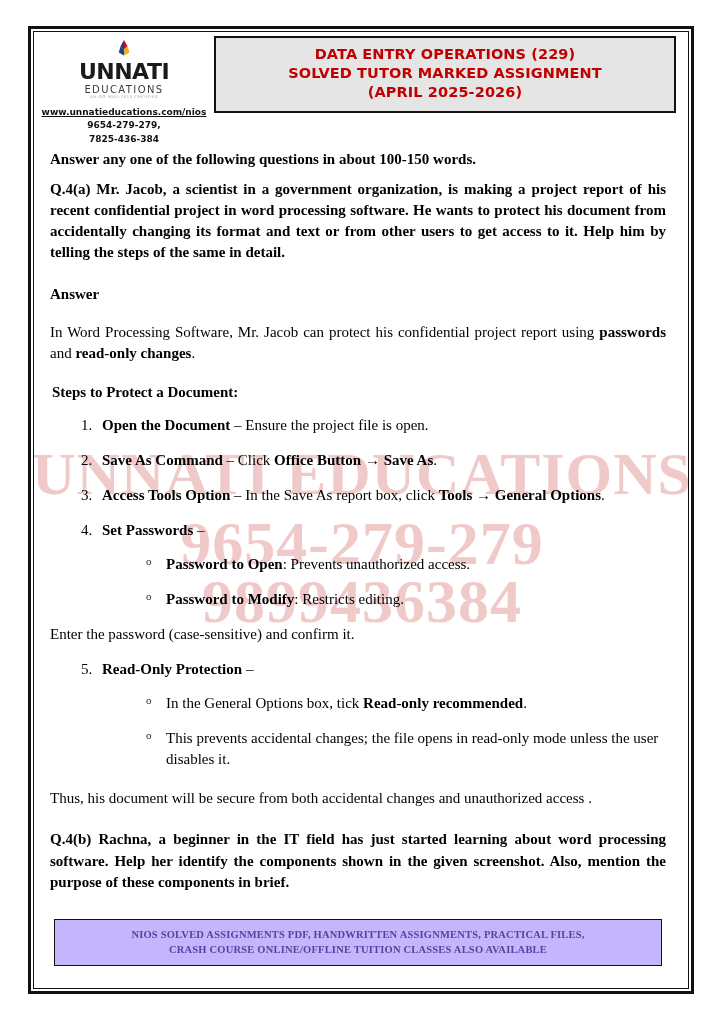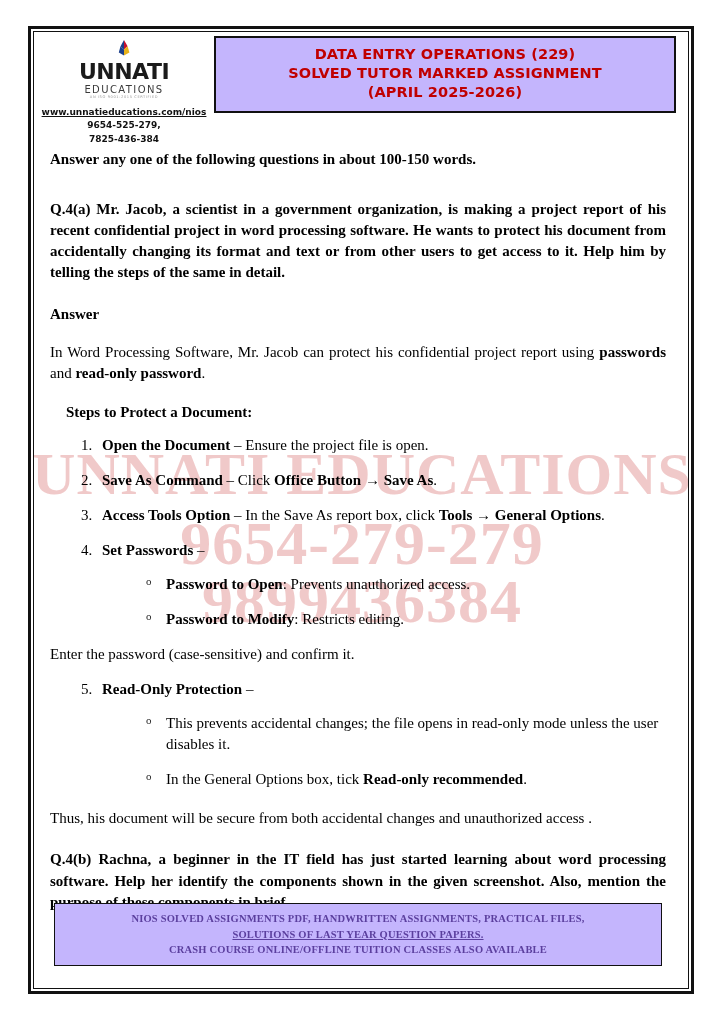--- a/index.html
+++ b/index.html
@@ -133,21 +133,21 @@
     margin-left: 6px;
     margin-top: 2px;
     border: 2px solid #111111;
     min-height: 74px;
     display: flex;
     flex-direction: column;
     align-items: center;
     justify-content: center;
     padding: 7px 6px 9px 6px;
     box-sizing: border-box;
-    background: #c4b5fd;
+    background: #e5e5e5;
   }
   .title-line {
     font-family: "DejaVu Sans", "Liberation Sans", sans-serif;
     font-weight: 700;
     font-size: 14.5px;
     color: #c00000;
     line-height: 1.32;
     text-align: center;
     letter-spacing: .1px;
   }
@@ -157,33 +157,33 @@
     padding: 0 22px 0 22px;
     box-sizing: border-box;
   }
   .p {
     font-size: 15px;
     line-height: 1.42;
     margin: 0 0 13px 0;
     text-align: justify;
   }
   .p.bold { font-weight: 700; }
-  .p.intro { margin-top: 4px; margin-bottom: 28px; }
+  .p.intro { margin-top: 4px; margin-bottom: 8px; }
   .p.nojust { text-align: left; }
   b { font-weight: 700; }
 
   .answer-head {
     font-size: 15px;
     font-weight: 700;
     margin: 22px 0 19px 0;
   }
   .steps-head {
     font-size: 15px;
     font-weight: 700;
-    margin: 20px 0 14px 16px;
+    margin: 20px 0 14px 2px;
   }
 
   ol.steps {
     margin: 0;
     padding: 0 0 0 46px;
     list-style: decimal;
     font-size: 15px;
   }
   ol.steps > li {
     margin: 0 0 14px 0;
@@ -267,41 +267,41 @@
           <path d="M11 0 L14.6 6.2 L11 9.4 Z" fill="#c8102e"></path>
           <path d="M11 9.4 L14.6 6.2 L16.4 12.6 L11 15.4 Z" fill="#e8b21a"></path>
           <path d="M11 0 L11 9.4 L7.4 6.6 Z" fill="#1b3f8b"></path>
           <path d="M7.4 6.6 L11 9.4 L11 15.4 L5.8 12.4 Z" fill="#1b3f8b"></path>
         </svg>
         <div class="logo-word">UNNATI</div>
         <div class="logo-sub">EDUCATIONS</div>
         <div class="logo-tag">AN ISO 9001:2015 CERTIFIED</div>
       </div>
       <div class="site-url">www.unnatieducations.com/nios</div>
-      <div class="phone">9654-525-279,</div>
+      <div class="phone">9654-279-279,</div>
       <div class="phone">7825-436-384</div>
     </div>
 
     <div class="title-box">
       <div class="title-line">DATA ENTRY OPERATIONS (229)</div>
       <div class="title-line">SOLVED TUTOR MARKED ASSIGNMENT</div>
       <div class="title-line">(APRIL 2025-2026)</div>
     </div>
 
   </div>
 
   <div class="body-area">
 
     <p class="p bold intro nojust">Answer any one of the following questions in about 100-150 words.</p>
 
     <p class="p bold">Q.4(a) Mr. Jacob, a scientist in a government organization, is making a project report of his recent confidential project in word processing software. He wants to protect his document from accidentally changing its format and text or from other users to get access to it. Help him by telling the steps of the same in detail.</p>
 
     <div class="answer-head">Answer</div>
 
-    <p class="p"><span>In Word Processing Software, Mr. Jacob can protect his confidential project report using </span><b>passwords</b><span> and </span><b>read-only password</b><span>.</span></p>
+    <p class="p"><span>In Word Processing Software, Mr. Jacob can protect his confidential project report using </span><b>passwords</b><span> and </span><b>read-only changes</b><span>.</span></p>
 
     <div class="steps-head">Steps to Protect a Document:</div>
 
     <ol class="steps">
 
       <li><b>Open the Document</b><span> – Ensure the project file is open.</span></li>
 
       <li><b>Save As Command</b><span> – Click </span><b>Office Button → Save As</b><span>.</span></li>
 
       <li><b>Access Tools Option</b><span> – In the Save As report box, click </span><b>Tools → General Options</b><span>.</span></li>
@@ -312,31 +312,30 @@
           <li><b>Password to Modify</b><span>: Restricts editing.</span></li>
         </ul>
       </li>
     </ol>
 
     <div class="loose-line">Enter the password (case-sensitive) and confirm it.</div>
 
     <ol class="steps" start="5">
       <li><b>Read-Only Protection</b><span> –</span>
         <ul class="subs">
+          <li><span>In the General Options box, tick </span><b>Read-only recommended</b><span>.</span></li>
           <li>This prevents accidental changes; the file opens in read-only mode unless the user disables it.</li>
-          <li><span>In the General Options box, tick </span><b>Read-only recommended</b><span>.</span></li>
         </ul>
       </li>
     </ol>
 
     <div class="thus-line">Thus, his document will be secure from both accidental changes and unauthorized access .</div>
 
     <p class="p bold">Q.4(b) Rachna, a beginner in the IT field has just started learning about word processing software. Help her identify the components shown in the given screenshot. Also, mention the purpose of these components in brief.</p>
 
   </div>
 
   <div class="footer-box">
     <div class="footer-line">NIOS SOLVED ASSIGNMENTS PDF, HANDWRITTEN ASSIGNMENTS, PRACTICAL FILES,</div>
-    <div class="footer-line u">SOLUTIONS OF LAST YEAR QUESTION PAPERS.</div>
     <div class="footer-line">CRASH COURSE ONLINE/OFFLINE TUITION CLASSES ALSO AVAILABLE</div>
   </div>
 
 </div>
 
 </body></html>

